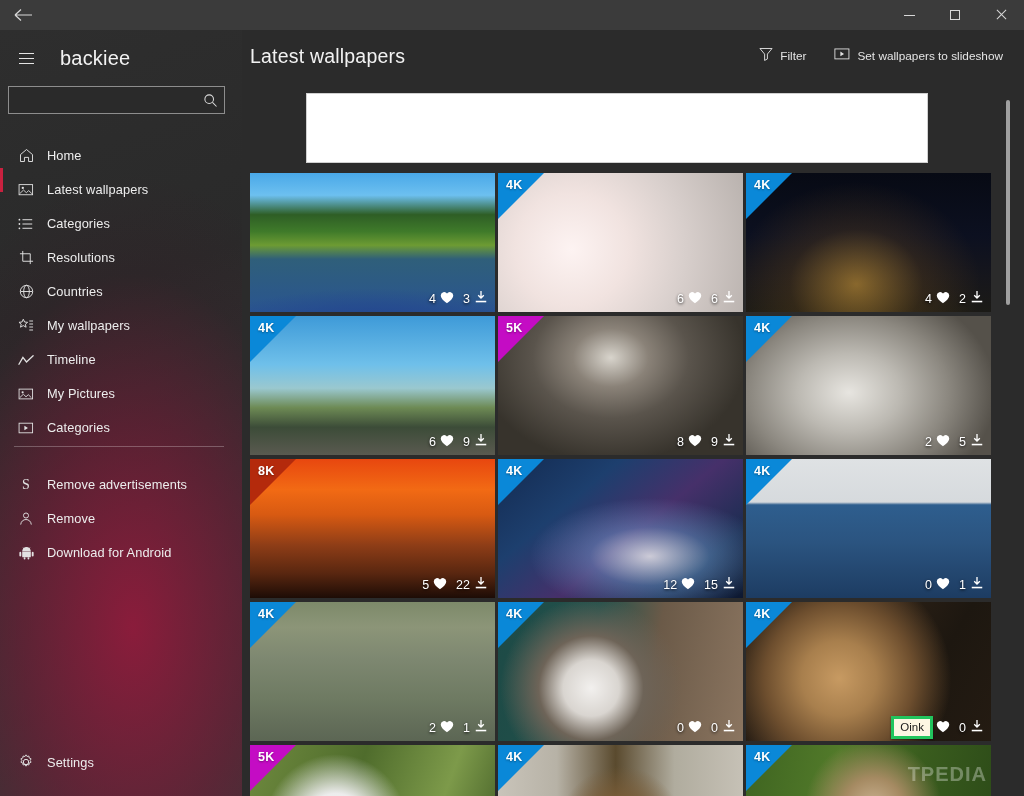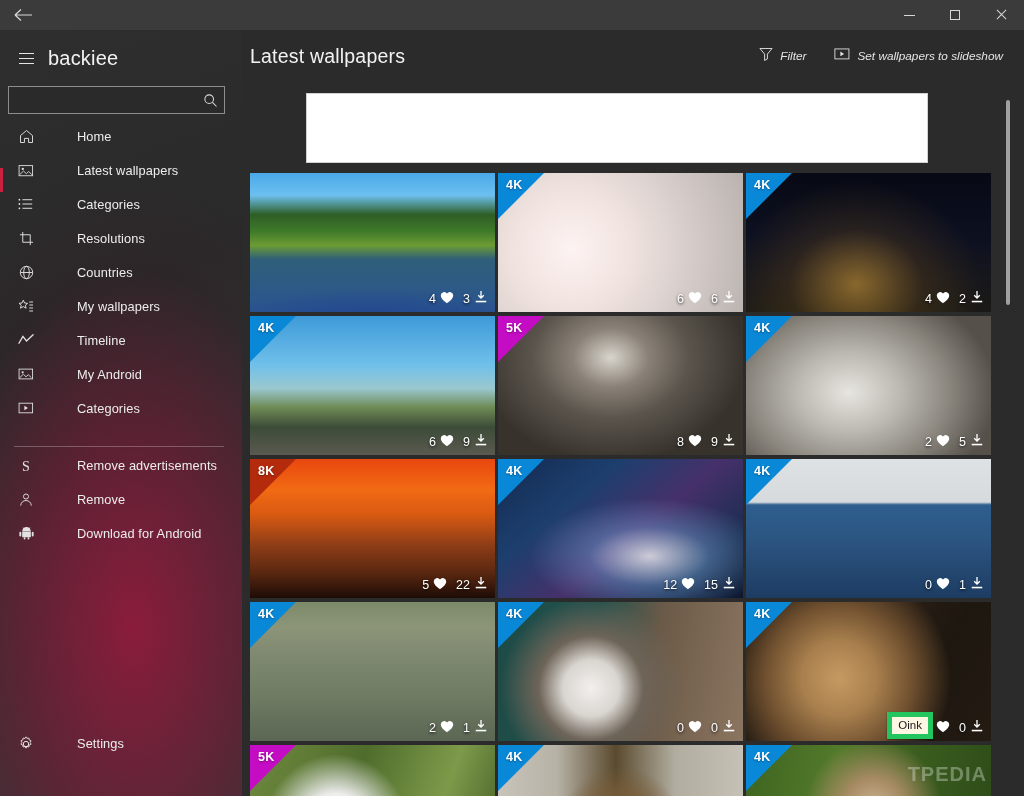--- a/index.html
+++ b/index.html
@@ -80,21 +80,21 @@
     width: 36px; height: 34px;
     display: flex; flex-direction: column;
     align-items: center; justify-content: center;
     gap: 4px; cursor: pointer;
   }
   .hamburger span { display:block; width: 15px; height: 1px; background: #e4e4e4; }
   .brand {
     font-size: 20px;
     letter-spacing: 0.2px;
     color: #f2f2f2;
-    margin-left: 4px;
+    margin-left: 16px;
     font-weight: 400;
   }
   .search-wrap { padding: 8px 17px 0 8px; }
   .search-box {
     position: relative;
     height: 28px;
     border: 1px solid #8d8d8d;
     background: #2a2a2a;
     display: flex; align-items: center;
   }
@@ -110,26 +110,25 @@
   }
   .search-box input::placeholder { color: #9a9a9a; }
   .search-ico {
     width: 28px; height: 100%;
     display: flex; align-items: center; justify-content: center;
     cursor: pointer;
   }
   .nav { margin-top: 15px; flex: 0 0 auto; }
   .nav-item {
     position: relative;
-    display: flex; align-items: flex-start;
+    display: flex; align-items: flex-end;
     height: 34px;
     padding-left: 12px;
     cursor: pointer;
     color: #ededed;
-    gap: 30px;
   }
   .nav-item.active::before {
     content: "";
     position: absolute; left: 0; top: 5px;
     width: 3px; height: 24px;
     background: #c9213f;
   }
   .nav-ico {
     width: 28px; min-width: 28px;
     display: flex; align-items: center; justify-content: center;
@@ -161,21 +160,20 @@
   }
   .page-title { font-size: 19.5px; color: #f2f2f2; font-weight: 400; letter-spacing: .2px; }
   .head-spacer { flex: 1 1 auto; }
   .head-action {
     display: flex; align-items: center;
     cursor: pointer;
     color: #e4e4e4;
     margin-left: 24px;
     height: 28px;
     padding: 0 2px;
-    font-style: italic;
   }
   .head-action .lbl { font-size: 11.8px; margin-left: 7px; }
 
   
   .scrollarea {
     position: relative;
     flex: 1 1 auto;
     overflow: hidden;
     padding-left: 8px;
   }
@@ -230,21 +228,21 @@
     color: #fff;
     font-size: 12.5px;
     text-shadow: 0 1px 3px rgba(0,0,0,.85);
   }
   .stat { display: flex; align-items: center; margin-left: 9px; }
   .stat .num { margin-right: 4px; }
   .tooltip {
     position: absolute;
     z-index: 9;
     background: #fdf6e3;
-    border: 5px solid #22c55e;
+    border: 3px solid #22c55e;
     color: #1a1a1a;
     font-size: 11.5px;
     padding: 2px 6px 3px 6px;
     right: 58px; bottom: 2px;
     white-space: nowrap;
     box-shadow: 0 1px 2px rgba(0,0,0,.4);
   }
   .scrollbar-track {
     position: absolute;
     right: 14px; top: 0; bottom: 0;
@@ -448,21 +446,21 @@
         </div>
 
         <div class="nav-item">
           <span class="nav-ico">
             <svg width="16" height="14" viewBox="0 0 18 15">
                 <rect x="1.2" y="2" width="15.2" height="11" fill="none" stroke="#e2e2e2" stroke-width="1"></rect>
                 <circle cx="5.2" cy="5.6" r="1.2" fill="#e2e2e2"></circle>
                 <path d="M2 11.6l4-3.8 3 2.8 2.6-2.3 3.4 3.3" fill="none" stroke="#e2e2e2" stroke-width="1"></path>
               </svg>
           </span>
-          <span class="nav-label">My Android</span>
+          <span class="nav-label">My Pictures</span>
         </div>
 
         <div class="nav-item">
           <span class="nav-ico">
             <svg width="16" height="14" viewBox="0 0 18 14">
                 <rect x="1.2" y="1.6" width="15.2" height="10.8" fill="none" stroke="#e2e2e2" stroke-width="1"></rect>
                 <path d="M7.2 4.4l4 2.6-4 2.6z" fill="#e2e2e2"></path>
               </svg>
           </span>
           <span class="nav-label">Categories</span>

